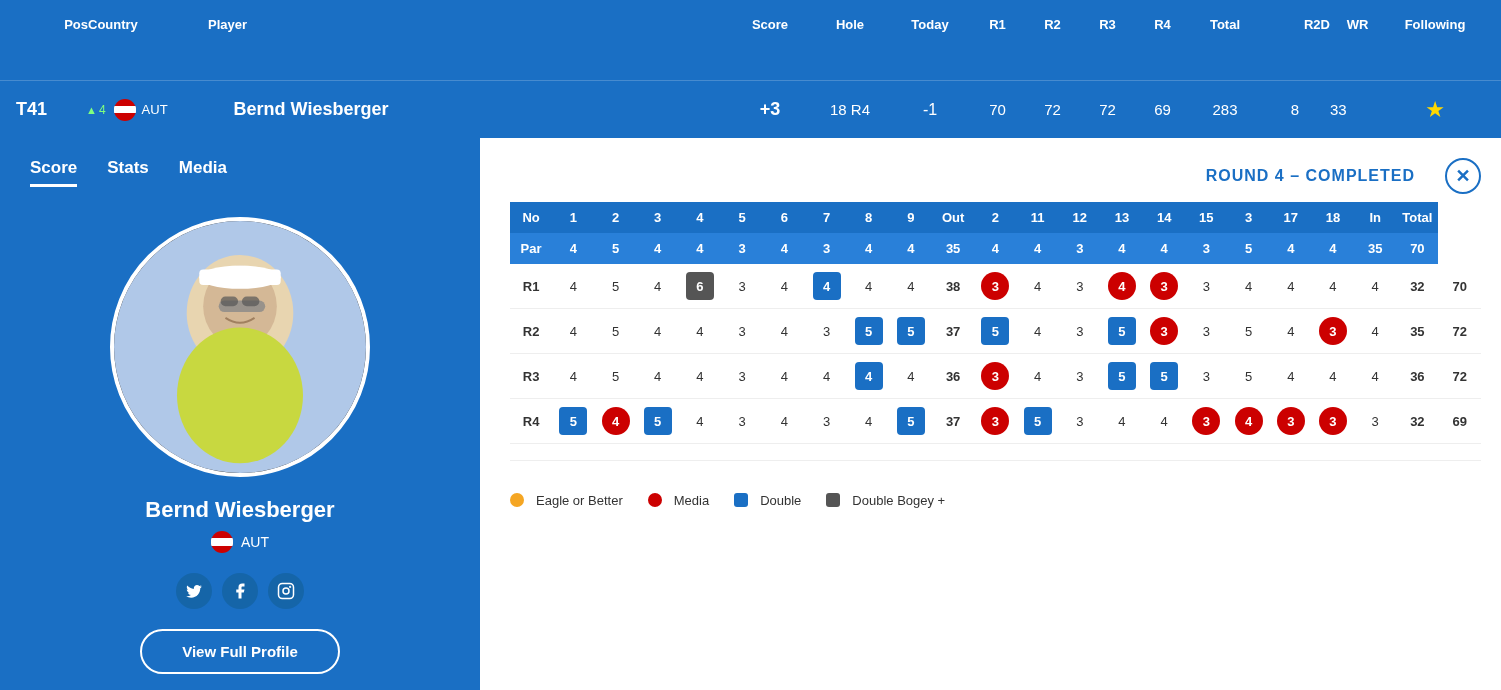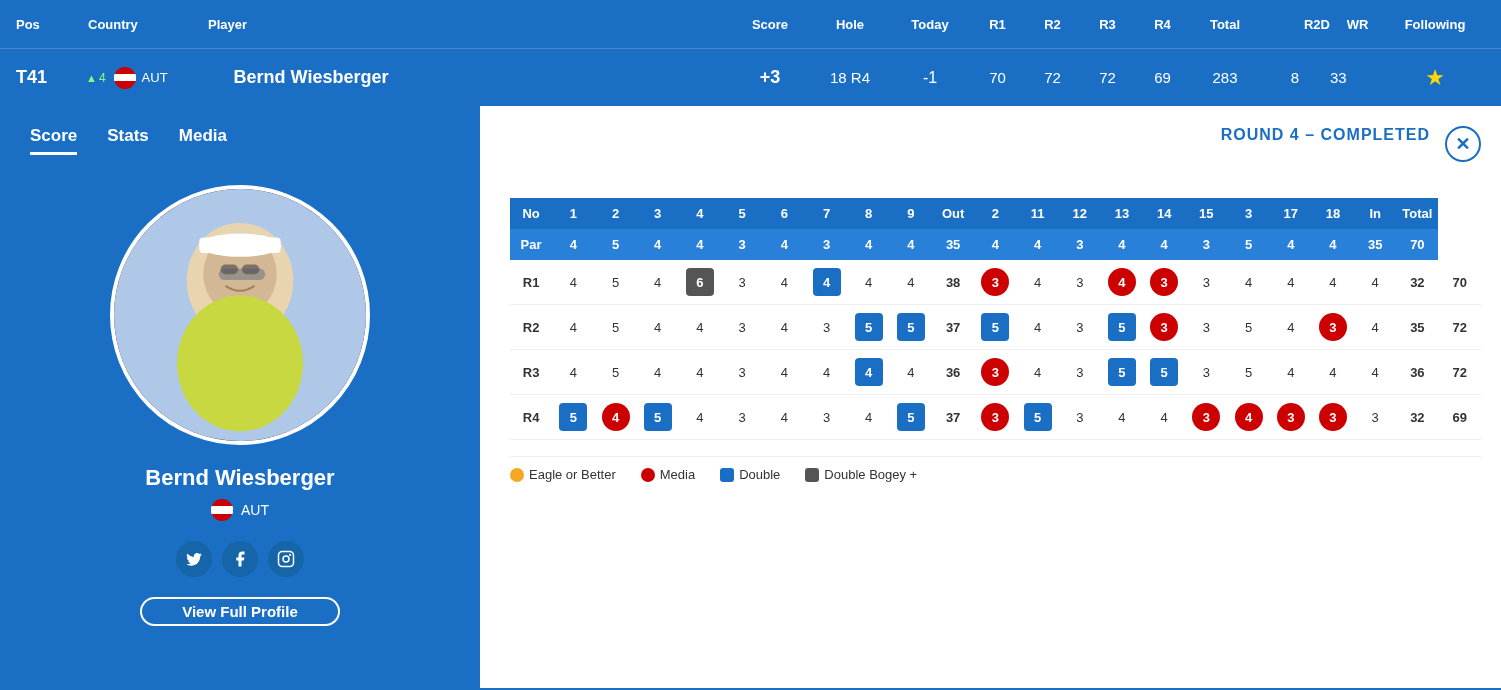--- a/index.html
+++ b/index.html
@@ -9,21 +9,21 @@
     .header-row {
       background: #1a6fc4;
       display: flex;
       align-items: center;
       padding: 0 16px;
       height: 48px;
       color: white;
       font-size: 13px;
       font-weight: 600;
     }
-    .header-row .h-pos { width: 72px; }
+    .header-row .h-pos { width: 72px; text-align: right; }
     .header-row .h-country { width: 120px; }
     .header-row .h-player { flex: 1; }
     .header-row .h-score { width: 80px; text-align: center; }
     .header-row .h-hole { width: 80px; text-align: center; }
     .header-row .h-today { width: 80px; text-align: center; }
     .header-row .h-r1 { width: 55px; text-align: center; }
     .header-row .h-r2 { width: 55px; text-align: center; }
     .header-row .h-r3 { width: 55px; text-align: center; }
     .header-row .h-r4 { width: 55px; text-align: center; }
     .header-row .h-total { width: 70px; text-align: center; }
@@ -34,20 +34,21 @@
     
     .player-row {
       background: #1a6fc4;
       display: flex;
       align-items: center;
       padding: 0 16px;
       height: 58px;
       color: white;
       font-size: 15px;
       border-top: 1px solid rgba(255,255,255,0.2);
+      margin-top: 32px;
     }
     .player-row .p-pos { width: 70px; font-weight: 700; font-size: 18px; }
     .player-row .p-move { display: flex; align-items: center; gap: 2px; font-size: 12px; color: #7fff7f; margin-right: 8px; }
     .player-row .p-country { width: 120px; display: flex; align-items: center; gap: 6px; font-size: 13px; }
     .player-row .p-player { flex: 1; font-weight: 700; font-size: 18px; }
     .player-row .p-score { width: 80px; text-align: center; font-size: 18px; font-weight: 700; }
     .player-row .p-hole { width: 80px; text-align: center; }
     .player-row .p-today { width: 80px; text-align: center; font-size: 16px; }
     .player-row .p-r1 { width: 55px; text-align: center; }
     .player-row .p-r2 { width: 55px; text-align: center; }
@@ -141,41 +142,41 @@
     .social-icon {
       width: 36px; height: 36px; border-radius: 50%;
       background: #1565a8;
       display: flex; align-items: center; justify-content: center;
       color: white; font-size: 15px; font-weight: 700; cursor: pointer;
     }
     .view-profile-btn {
       border: 2px solid white;
       background: transparent;
       color: white;
-      padding: 4px 40px;
+      padding: 12px 40px;
       border-radius: 30px;
       font-size: 15px;
       font-weight: 600;
       cursor: pointer;
     }
 
     
     .right-panel {
       flex: 1;
       background: white;
       padding: 20px 20px 20px 30px;
       position: relative;
     }
 
     .round-header {
       display: flex;
       justify-content: flex-end;
-      align-items: flex-start;
-      margin-bottom: 36px;
-      gap: 15px;
+      align-items: center;
+      margin-bottom: 8px;
+      gap: 30px;
     }
     .round-title {
       font-size: 16px;
       font-weight: 700;
       color: #1a6fc4;
       letter-spacing: 1px;
     }
     .close-btn {
       width: 36px; height: 36px; border-radius: 50%;
       border: 2px solid #1a6fc4;
@@ -237,21 +238,21 @@
       display: flex;
       gap: 25px;
       align-items: center;
       margin-top: 16px;
       font-size: 13px;
       color: #333;
       padding: 10px 0;
       border-top: 1px solid #eee;
     }
     .legend-item {
-      display: flex; align-items: center; gap: 5px;
+      display: flex; align-items: flex-start; gap: 12px; margin-top: 22px;
     }
     .legend-dot-eagle {
       width: 14px; height: 14px; border-radius: 50%; background: #f5a623;
     }
     .legend-dot-birdie {
       width: 14px; height: 14px; border-radius: 50%; background: #cc0000;
     }
     .legend-dot-bogey {
       width: 14px; height: 14px; border-radius: 3px; background: #1a6fc4;
     }

